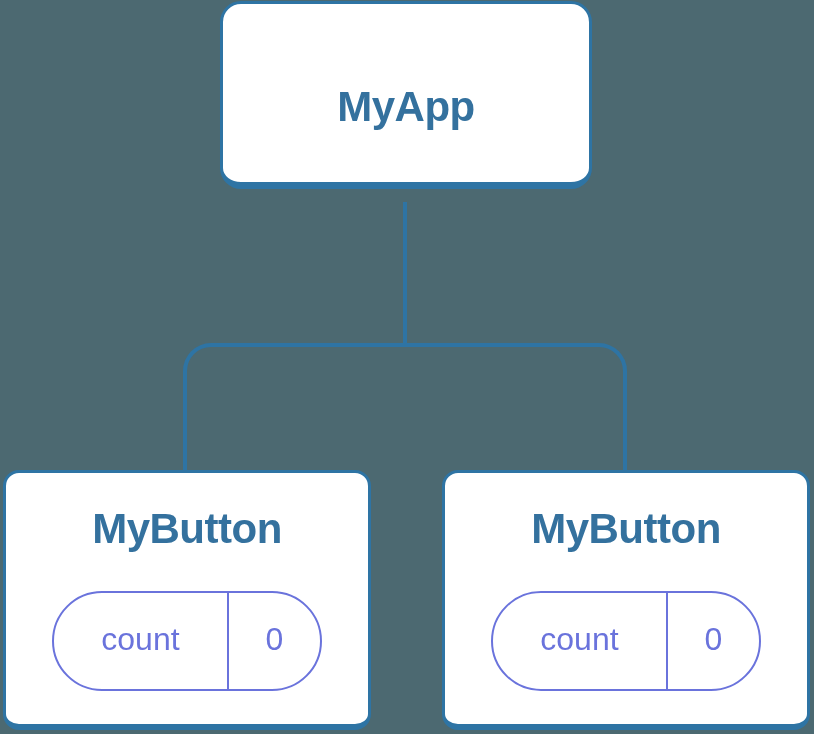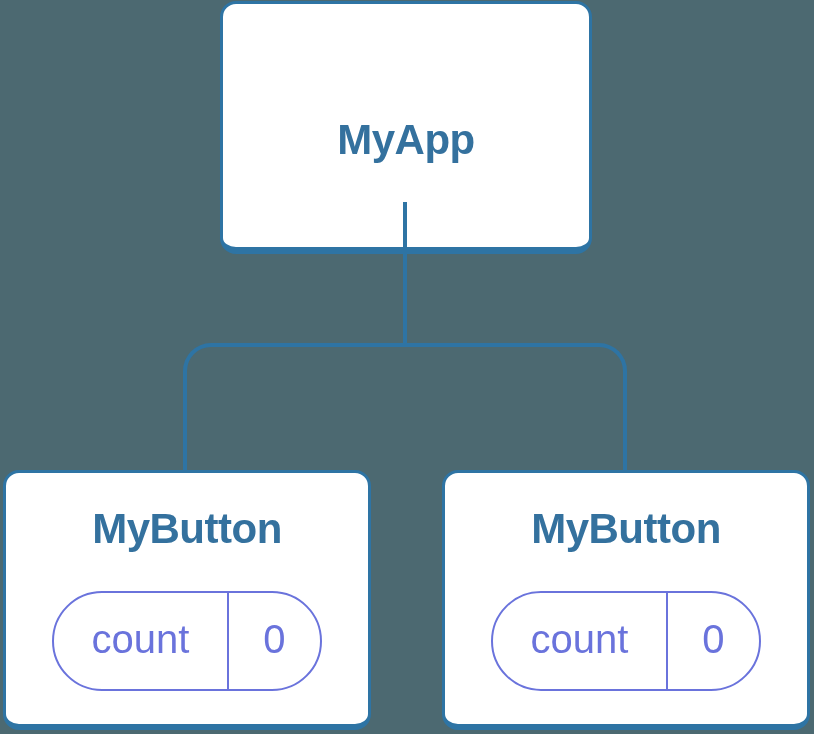--- a/index.html
+++ b/index.html
@@ -22,23 +22,24 @@
     box-sizing: border-box;
     display: flex;
     flex-direction: column;
     align-items: center;
     justify-content: center;
   }
   .card-root {
     left: 220px;
     top: 1px;
     width: 372px;
-    height: 253px;
+    height: 188px;
     border-bottom-width: 7px;
     padding-top: 29px;
+    border-radius: 21px;
   }
   .card-child {
     top: 470px;
     width: 368px;
     height: 260px;
     border-bottom-width: 6px;
     gap: 38px;
   }
   .card-child-left  { left: 3px; }
   .card-child-right { left: 442px; }
@@ -88,21 +89,21 @@
     border-right: 2px solid #6A73DC;
   }
   .pill-value-cell {
     flex: 1 1 auto;
     display: flex;
     align-items: center;
     justify-content: center;
   }
   .pill-text {
     color: #6A73DC;
-    font-size: 40px;
+    font-size: 32px;
     font-weight: 400;
     line-height: 1;
     padding-bottom: 4px;
   }
 </style>
 </head>
 <body>
 
 <div class="canvas">
 

